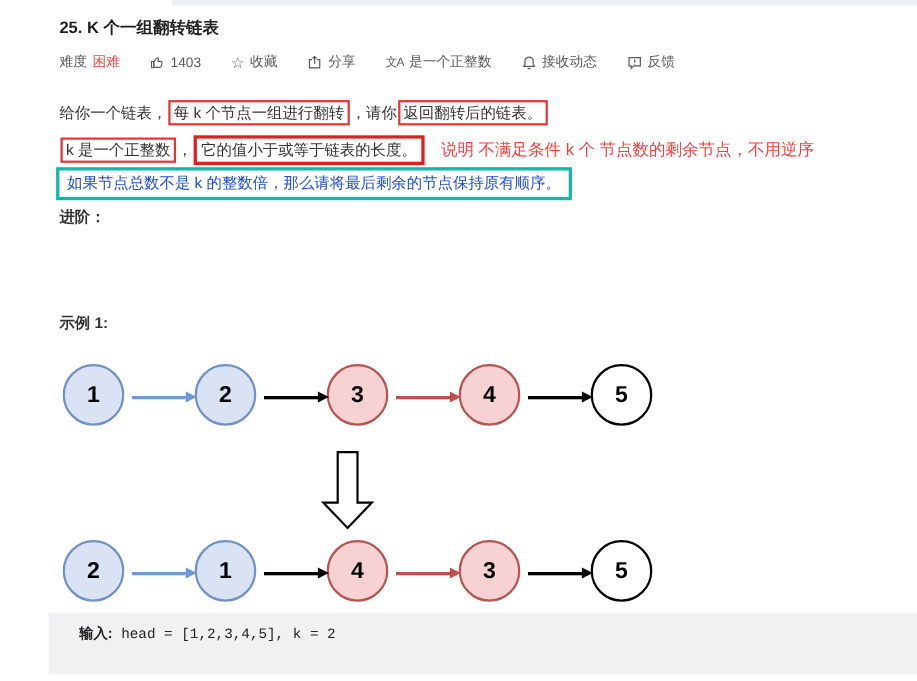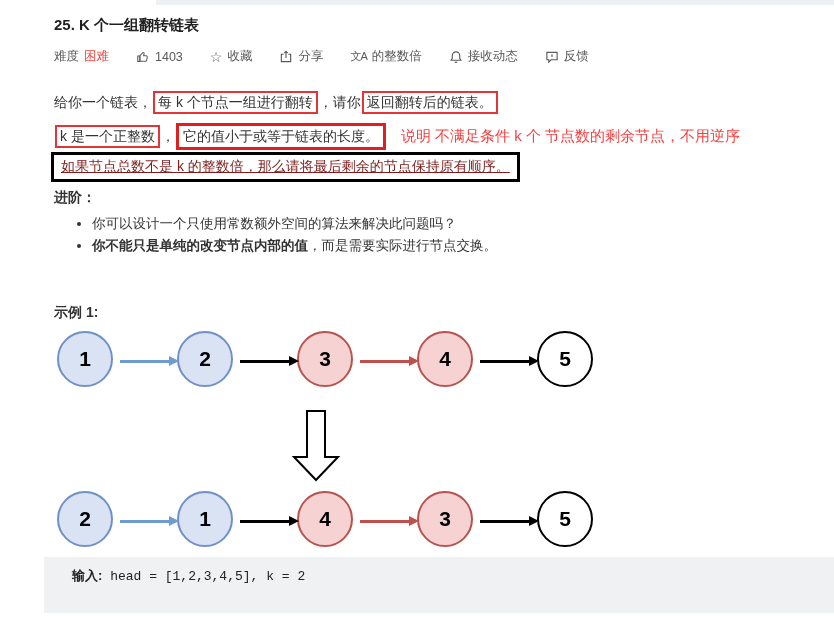--- a/index.html
+++ b/index.html
@@ -14,21 +14,21 @@
   .tb-item { display:flex; align-items:center; gap:5px; cursor:pointer; white-space:nowrap; }
   .tb-item svg { display:block; }
   .difficulty-value { color:#ef4743; }
   .star-glyph { font-size:14px; line-height:14px; }
   .translate-glyph { font-size:11px; letter-spacing:-1px; }
 
   .desc { position:absolute; left:10px; color:#333; font-size:14px; white-space:nowrap; }
   .rbox { display:inline-block; border:2px solid #e63333; padding:0 3px; margin:0 1px; line-height:19px; }
   .rbox-thick { display:inline-block; border:3px solid #e02020; padding:1px 4px; margin:0 1px; line-height:19px; }
   .red-note { color:#fa3e3e; font-size:15px; margin-left:14px; }
-  .big-rbox { position:absolute; left:7px; top:152px; border:3px solid #000000; padding:3px 7px; font-size:14px; color:#7f1d1d; white-space:nowrap;text-decoration:underline; }
+  .big-rbox { position:absolute; left:7px; top:152px; border:3px solid #14b8a6; padding:3px 7px; font-size:14px; color:#1d4ed8; white-space:nowrap; }
 
   .subhead { position:absolute; left:10px; font-size:14px; font-weight:bold; color:#333; }
   .bullets { position:absolute; left:48px; top:215px; font-size:13.5px; color:#333; }
   .bullets li { margin-bottom:5px; line-height:17px; }
 
   .node { position:absolute; width:56px; height:56px; border-radius:50%; display:flex; align-items:center; justify-content:center; font-size:21px; font-weight:bold; color:#000; background:#fff; border:2.5px solid #000; }
   .node.blue { background:#dae3f3; border-color:#7090c9; }
   .node.red  { background:#f6d2d2; border-color:#b85450; }
   .node.white{ background:#ffffff; border-color:#000000; }
 
@@ -79,21 +79,21 @@
       <span>
         <svg width="14" height="14" viewBox="0 0 15 15" fill="none" stroke="#595959" stroke-width="1.2">
           <path d="M5 4.5H2.5v8h10v-8H10"></path>
           <path d="M7.5 8.5V1.8M5.6 3.4l1.9-1.9 1.9 1.9"></path>
         </svg>
       </span>
       <span>分享</span>
     </div>
     <div class="tb-item">
       <span class="translate-glyph">文A</span>
-      <span>的整数倍</span>
+      <span>是一个正整数</span>
     </div>
     <div class="tb-item">
       <span>
         <svg width="14" height="14" viewBox="0 0 15 15" fill="none" stroke="#595959" stroke-width="1.2">
           <path d="M7.5 2a4 4 0 0 1 4 4v3l1.2 2H2.3L3.5 9V6a4 4 0 0 1 4-4z"></path>
           <path d="M6.3 12.6a1.3 1.3 0 0 0 2.4 0"></path>
         </svg>
       </span>
       <span>接收动态</span>
     </div>
@@ -113,26 +113,22 @@
   </div>
 
   <div class="desc" style="top:123px;">
     <span class="rbox">k 是一个正整数</span><span>，</span><span class="rbox-thick">它的值小于或等于链表的长度。</span><span class="red-note">说明 不满足条件 k 个 节点数的剩余节点，不用逆序</span>
   </div>
 
   <div class="big-rbox">如果节点总数不是 k 的整数倍，那么请将最后剩余的节点保持原有顺序。</div>
 
   <div class="subhead" style="top:189px;">进阶：</div>
 
-  <ul class="bullets">
-    <li><span>你可以设计一个只使用常数额外空间的算法来解决此问题吗？</span></li>
-    <li><b>你不能只是单纯的改变节点内部的值</b><span>，而是需要实际进行节点交换。</span></li>
-  </ul>
 
-  <div class="subhead" style="top:304px;">示例 1:</div>
+  <div class="subhead" style="top:285px;">示例 1:</div>
 
   <div style="left:13px;top:331px;" class="node blue">1</div>
   <div style="left:133px;top:331px;" class="node blue">2</div>
   <div style="left:253px;top:331px;" class="node red">3</div>
   <div style="left:373px;top:331px;" class="node red">4</div>
   <div style="left:493px;top:331px;" class="node white">5</div>
 
   <div style="left:76px;top:360px;" class="arrow blue"></div>
   <div style="left:196px;top:360px;" class="arrow black"></div>
   <div style="left:316px;top:360px;" class="arrow red"></div>

